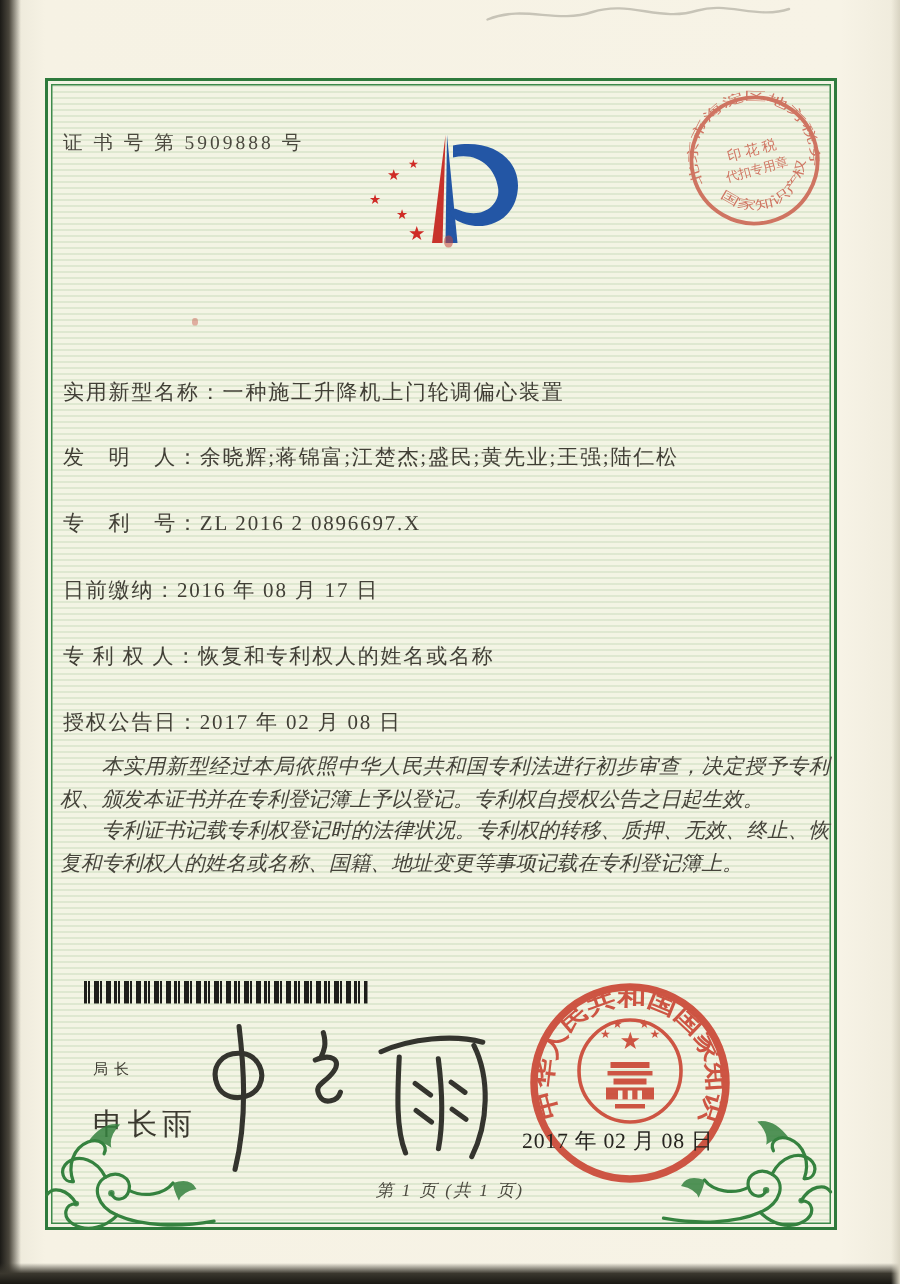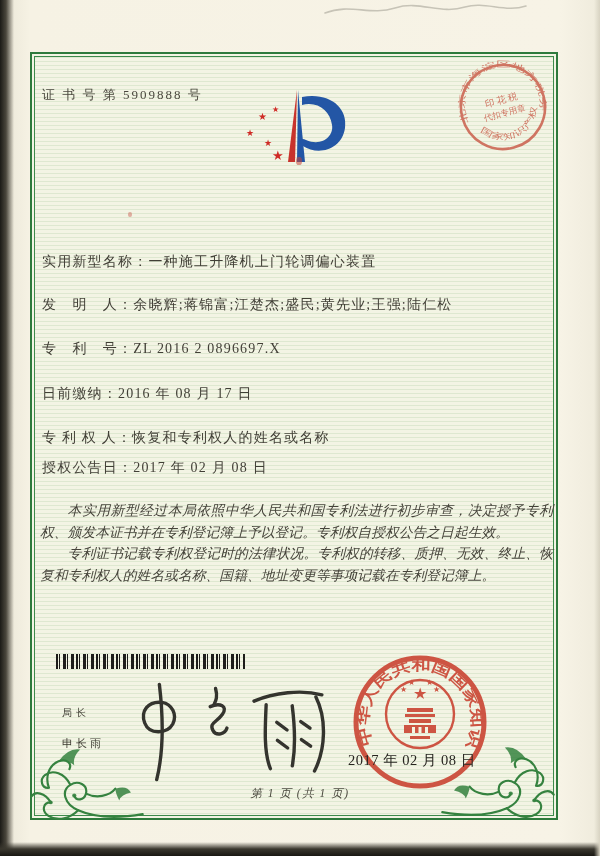--- a/index.html
+++ b/index.html
@@ -28,21 +28,21 @@
     line-height:21.5px;color:#45433a;text-align:justify;font-style:italic;}
   .paras p{margin:0;text-indent:2em;font-family:Liberation Serif, serif;}
   .barcode{position:absolute;left:56px;top:654px;width:189px;height:15px;
     background:repeating-linear-gradient(90deg,
       #1d1d1a 0 2px,rgba(0,0,0,0) 2px 3px,
       #1d1d1a 3px 4px,rgba(0,0,0,0) 4px 7px,
       #1d1d1a 7px 10px,rgba(0,0,0,0) 10px 11px,
       #1d1d1a 11px 12px,rgba(0,0,0,0) 12px 15px,
       #1d1d1a 15px 18px,rgba(0,0,0,0) 18px 20px);}
   .sig-title{position:absolute;left:62px;top:706px;font-size:10px;letter-spacing:4px;color:#3b392f;}
-  .sig-name{position:absolute;left:62px;top:736px;font-size:11px;letter-spacing:3px;color:#3b392f;}
+  .sig-name{position:absolute;left:62px;top:736px;font-size:20px;letter-spacing:3px;color:#3b392f;}
   .sig-script{position:absolute;left:125px;top:672px;width:210px;height:115px;transform:rotate(-2deg);}
   .seal{position:absolute;left:350px;top:652px;width:140px;height:140px;opacity:0.88;}
   .seal-date{position:absolute;left:348px;top:751px;width:150px;font-size:14.5px;
     letter-spacing:0.5px;color:#26241f;white-space:nowrap;}
   .tax-stamp{position:absolute;left:453px;top:57px;width:100px;height:100px;
     transform:rotate(-15deg);opacity:0.82;}
   .footer{position:absolute;left:0;top:786px;width:100%;text-align:center;
     font-size:11.5px;letter-spacing:1.5px;color:#4c4a40;font-style:italic;}
   .flourish{position:absolute;width:118px;height:88px;}
   .flourish-left{left:27px;top:732px;}
@@ -89,21 +89,21 @@
   </div>
   <div class="field-row" style="top:340px">
     <span>专　利　号：</span><span>ZL 2016 2 0896697.X</span>
   </div>
   <div class="field-row" style="top:385px">
     <span>日前缴纳：</span><span>2016 年 08 月 17 日</span>
   </div>
   <div class="field-row" style="top:429px">
     <span>专 利 权 人：</span><span>恢复和专利权人的姓名或名称</span>
   </div>
-  <div class="field-row" style="top:459px">
+  <div class="field-row" style="top:473px">
     <span>授权公告日：</span><span>2017 年 02 月 08 日</span>
   </div>
 
   <div class="paras">
     <p>本实用新型经过本局依照中华人民共和国专利法进行初步审查，决定授予专利权、颁发本证书并在专利登记簿上予以登记。专利权自授权公告之日起生效。</p>
     <p>专利证书记载专利权登记时的法律状况。专利权的转移、质押、无效、终止、恢复和专利权人的姓名或名称、国籍、地址变更等事项记载在专利登记簿上。</p>
   </div>
 
   <div class="barcode"></div>
 

